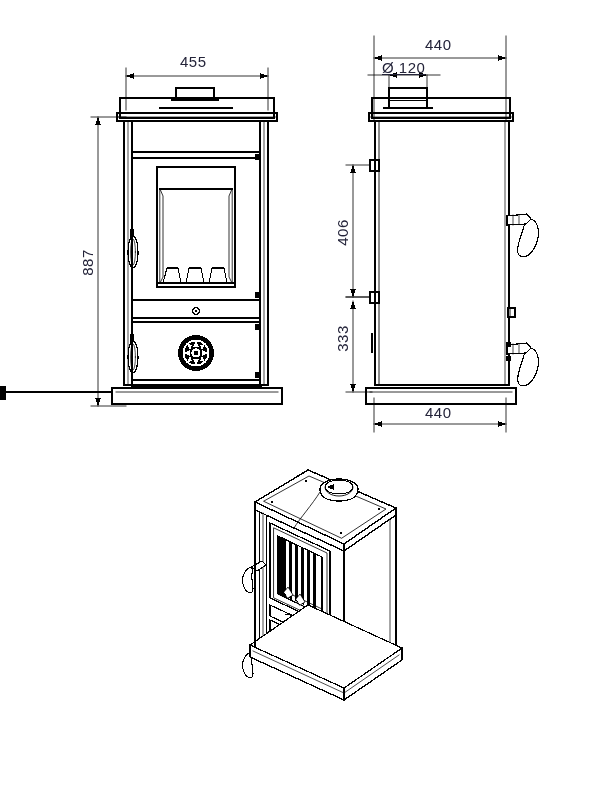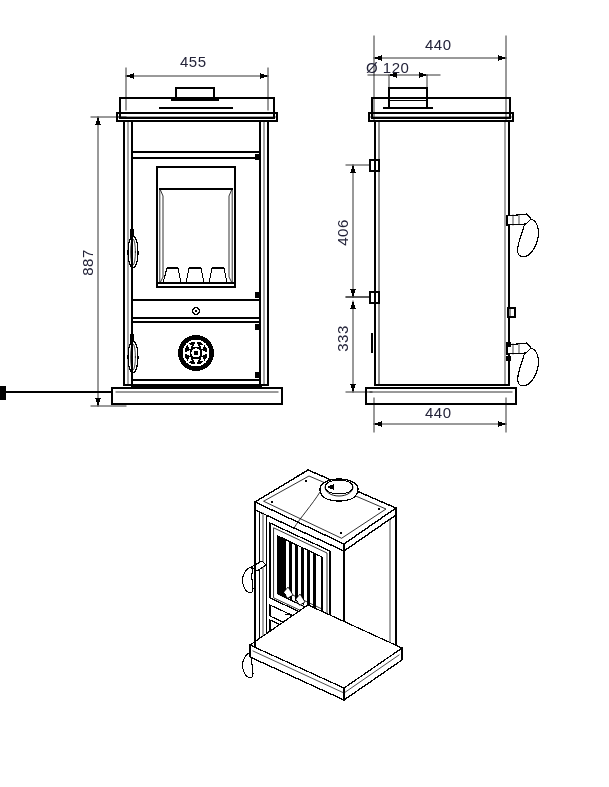--- a/index.html
+++ b/index.html
@@ -270,21 +270,21 @@
     </g>
   </g>
 </svg>
 
 <div class="dimtext" style="left:180px;top:53px;">455</div>
 
 <div class="dimtext rot" style="left:67px;top:254px;width:40px;text-align:center;">887</div>
 
 <div class="dimtext" style="left:425px;top:36px;">440</div>
 
-<div class="dimtext" style="left:366px;top:59px;">Ø 120</div>
+<div class="dimtext" style="left:382px;top:59px;text-decoration:underline;">Ø 120</div>
 
 <div class="dimtext rot" style="left:322px;top:224px;width:40px;text-align:center;">406</div>
 
 <div class="dimtext rot" style="left:322px;top:330px;width:40px;text-align:center;">333</div>
 
 <div class="dimtext" style="left:425px;top:404px;">440</div>
 
 </div>
 
 </body></html>

